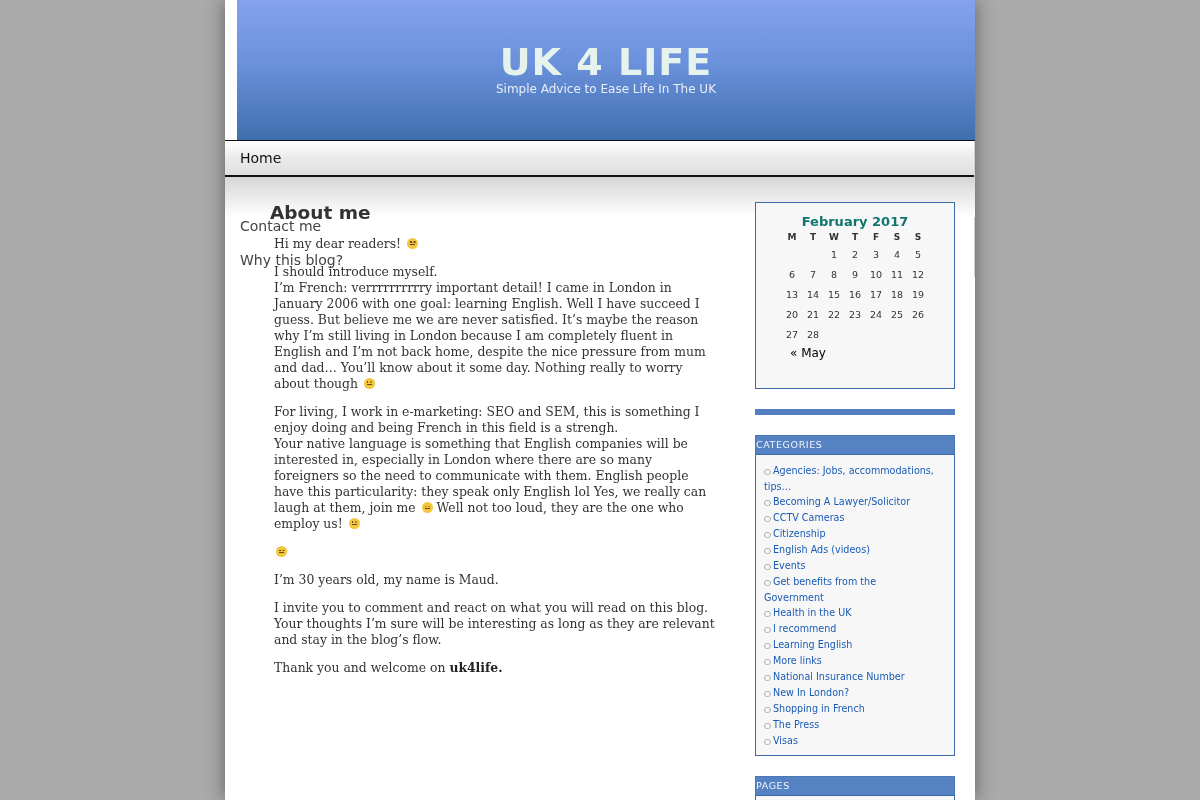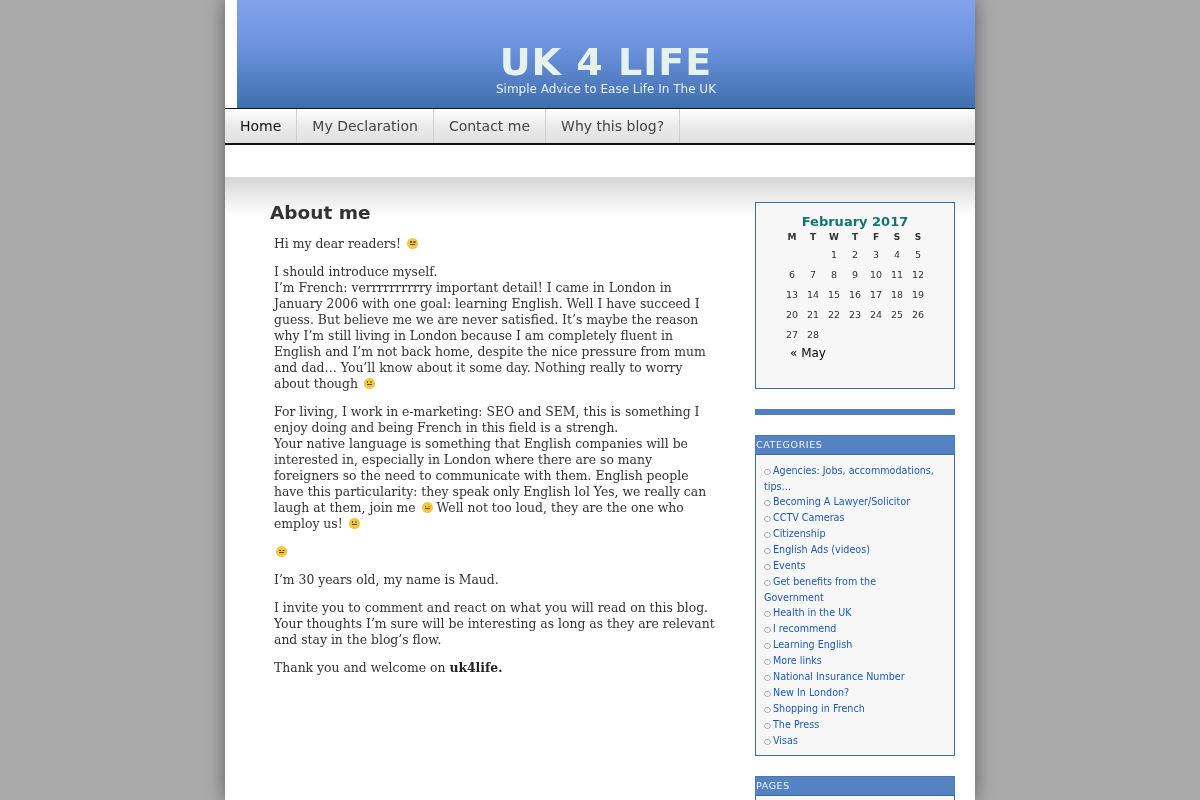--- a/index.html
+++ b/index.html
@@ -7,21 +7,21 @@
     width: 1200px; height: 800px; overflow: hidden;
     background: #aaaaaa;
     font-family: "DejaVu Sans", sans-serif;
   }
   #page {
     position: absolute; left: 225px; top: 0; width: 750px; height: 800px;
     background: #ffffff;
     box-shadow: 0 0 18px rgba(0,0,0,0.45);
   }
   #header {
-    height: 108px;
+    height: 140px;
     background: linear-gradient(to bottom, #84a2ee 0%, #6b91dc 45%, #3f6fae 100%);
     text-align: center;
     position: relative;
     margin-left: 12px;
   }
   #site-title {
     position: absolute; top: 40px; left: 0; width: 100%;
     font-family: "DejaVu Sans", sans-serif;
     font-weight: bold; font-size: 38px; letter-spacing: 1px;
     color: #e6f3ec; line-height: 44px;
@@ -29,20 +29,21 @@
   #site-desc {
     position: absolute; top: 81px; left: 0; width: 100%;
     font-size: 12px; color: #e8eef8; line-height: 16px;
   }
   #nav {
     height: 34px;
     border-top: 1px solid #111;
     border-bottom: 2px solid #111;
     background: linear-gradient(to bottom, #ffffff 0%, #eaeaea 50%, #e0e0e0 100%);
     display: flex;
+    flex-direction: column;
   }
   .nav-item {
     padding: 0 15px; line-height: 34px; font-size: 14px; color: #444;
     border-right: 1px solid #cfcfcf; cursor: pointer;
   }
   .nav-item.current { color: #111; }
   #below-nav {
     position: absolute; top: 177px; left: 0; width: 750px; height: 40px;
     background: linear-gradient(to bottom, #d6d6d6 0%, #ffffff 100%);
   }

